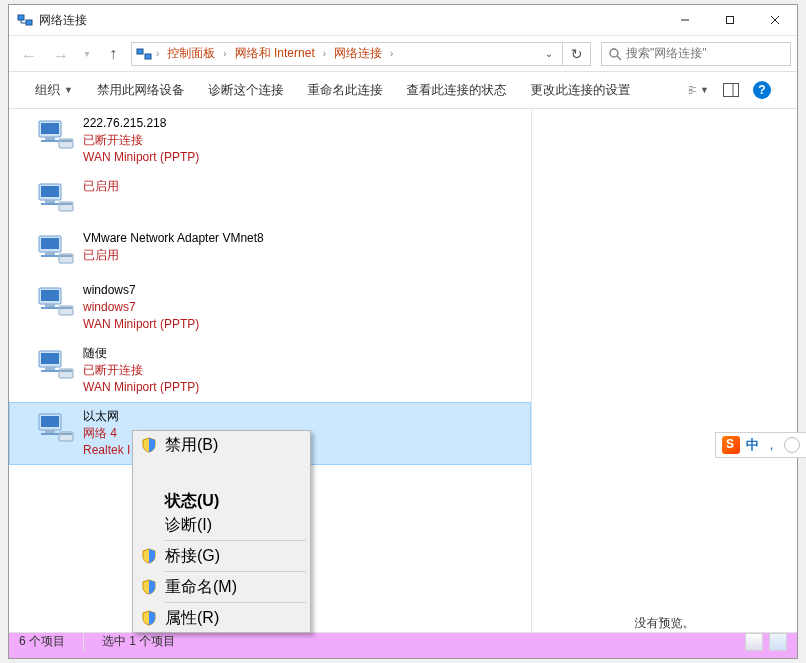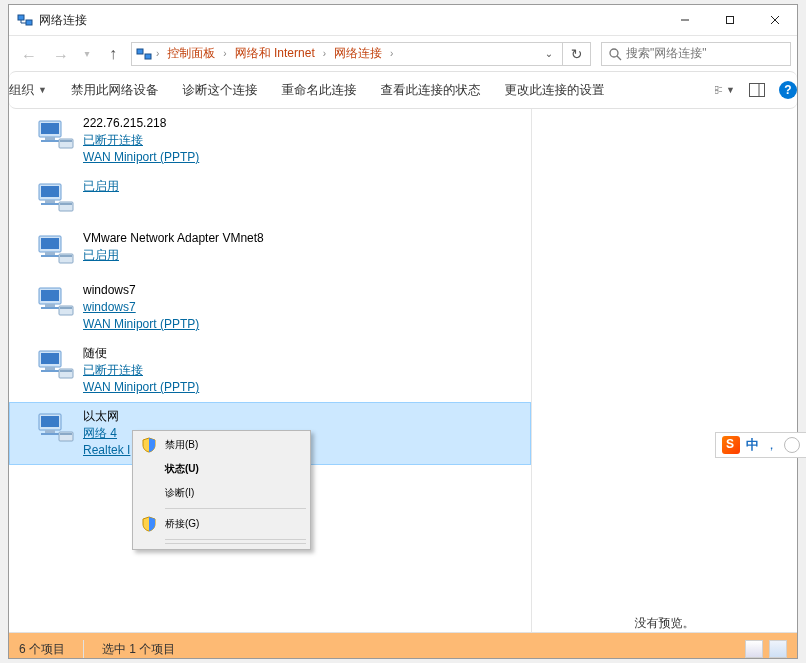--- a/index.html
+++ b/index.html
@@ -16,44 +16,44 @@
   .navbtn.enabled { color: #555; }
   .addr { flex: 1; height: 24px; border: 1px solid #cfcfcf; display: flex; align-items: center; padding: 0 4px; font-size: 12px; gap: 4px; }
   .addr .crumb { color: #c2410c; padding: 0 4px; white-space: nowrap; }
   .addr .sep { color: #888; font-size: 10px; }
   .addr .addr-icon { width: 16px; height: 16px; flex-shrink:0; }
   .addr-drop { width: 18px; color: #555; text-align:center; font-size:10px; }
   .refresh { width: 28px; height: 24px; border: 1px solid #cfcfcf; border-left: none; display:flex; align-items:center; justify-content:center; color:#555; font-size:14px; }
   .search { width: 190px; height: 24px; border: 1px solid #cfcfcf; margin-left: 6px; display:flex; align-items:center; padding: 0 6px; color:#777; font-size:12px; gap:4px; }
   .search .search-icon { width:14px; height:14px; }
 
-  .toolbar { height: 38px; border-top: 1px solid #e1e1e1; border-bottom: 1px solid #e1e1e1; background: #fff; display:flex; align-items:center; padding: 0 0; font-size: 12.5px; color:#333; gap: 24px; border-radius: 7px; }
+  .toolbar { height: 38px; border-top: 1px solid #e1e1e1; border-bottom: 1px solid #e1e1e1; background: #fff; display:flex; align-items:center; padding: 0 26px; font-size: 12.5px; color:#333; gap: 24px; }
   .toolbar .tool { display:flex; align-items:center; gap:4px; }
   .toolbar .right { margin-left: auto; display:flex; align-items:center; gap: 12px; }
   .toolbar .icon-slot { width:20px; height:20px; display:flex; align-items:center; justify-content:center; color:#555; }
   .toolbar .drop { font-size:9px; color:#555; }
   .help-circle { width:18px; height:18px; border-radius:50%; background:#0078d7; color:#fff; font-size:12px; display:flex; align-items:center; justify-content:center; font-weight:bold; }
 
   .body-area { flex:1; display:flex; overflow:hidden; position:relative; }
   .list-pane { width: 522px; overflow:auto; position:relative; }
   .preview-pane { flex:1; border-left: 1px solid #e5e5e5; display:flex; align-items:flex-end; justify-content:center; font-size:12px; color:#333; }
 
   .conn { display:flex; padding: 6px 10px 6px 26px; gap: 8px; align-items:flex-start; }
   .conn.selected { background: #cce8ff; outline: 1px solid #99d1ff; outline-offset:-1px; }
   .conn-icon { width: 40px; height: 40px; flex-shrink:0; position:relative; }
   .conn-text { display:flex; flex-direction:column; font-size:12px; line-height:17px; }
   .conn-text .name { color:#000; }
-  .conn-text .sub { color:#0369a1;text-decoration:underline; }
-
-  .statusbar { height: 26px; border-top: 1px solid #e1e1e1; display:flex; align-items:flex-end; padding: 0 10px; font-size:12px; color:#333; gap: 18px; background:#fdba74; }
+  .conn-text .sub { color:#b91c1c; }
+
+  .statusbar { height: 26px; border-top: 1px solid #e1e1e1; display:flex; align-items:flex-start; padding: 0 10px; font-size:12px; color:#333; gap: 18px; background:#f0abfc; }
   .statusbar .sep-v { width:1px; height:18px; background:#e1e1e1; }
   .statusbar .right { margin-left:auto; display:flex; gap:6px; }
   .status-icon { width:18px; height:18px; border:1px solid #d0d0d0; }
 
-  .ctxmenu { position:absolute; left: 132px; top: 430px; width: 179px; background:#f0f0f0; border:1px solid #b8b8b8; box-shadow: 3px 3px 4px rgba(0,0,0,.25); padding: 2px; font-size:10px; z-index: 50; }
+  .ctxmenu { position:absolute; left: 132px; top: 430px; width: 179px; background:#f0f0f0; border:1px solid #b8b8b8; box-shadow: 3px 3px 4px rgba(0,0,0,.25); padding: 2px; font-size:16px; z-index: 50; }
   .ctxitem { height: 24px; display:flex; align-items:center; padding: 0 10px 0 30px; position:relative; color:#000; }
   .ctxitem.disabled { color:#9a9a9a; }
   .ctxitem .shield { position:absolute; left:6px; width:16px; height:16px; }
   .ctxsep { height:1px; background:#d0d0d0; margin: 3px 2px 3px 30px; }
 
   .ime-bar { position:absolute; right:0; top: 432px; height: 26px; display:flex; align-items:center; background:#fff; border:1px solid #d0d0d0; border-right:none; padding: 0 6px; gap:6px; font-size:13px; color:#555; }
   .ime-logo { width:18px; height:18px; background:linear-gradient(135deg,#ff7a00,#ff3d00); border-radius:3px; position:relative; }
   .ime-logo::after { content:"S"; color:#fff; font-weight:bold; font-size:12px; position:absolute; left:4px; top:1px; }
   .ime-cn { color:#1b6ec2; font-weight:bold; }
   .ime-face { width:16px; height:16px; border:1.5px solid #bbb; border-radius:50%; position:relative; }
@@ -294,38 +294,56 @@
 <div class="ctxmenu" id="ctxmenu">
     <div class="ctxitem">
       <span class="shield">
         <svg viewBox="0 0 16 16">
           <path d="M8 1 L14 3 V8 C14 12 11 14.5 8 15 C5 14.5 2 12 2 8 V3 Z" fill="#ffd24a" stroke="#c78f00"></path>
           <path d="M8 1 L14 3 V8 C14 12 11 14.5 8 15 Z" fill="#3d8bff"></path>
         </svg>
       </span>
       <span>禁用(B)</span>
     </div>
-    <div class="ctxitem" style="font-weight: 600;">
+    <div class="ctxitem" style="font-weight: 600; margin-top: 32px;">
       <span>状态(U)</span>
     </div>
     <div class="ctxitem">
       <span>诊断(I)</span>
     </div>
     <div class="ctxsep"></div>
     <div class="ctxitem">
       <span class="shield">
         <svg viewBox="0 0 16 16">
           <path d="M8 1 L14 3 V8 C14 12 11 14.5 8 15 C5 14.5 2 12 2 8 V3 Z" fill="#ffd24a" stroke="#c78f00"></path>
           <path d="M8 1 L14 3 V8 C14 12 11 14.5 8 15 Z" fill="#3d8bff"></path>
         </svg>
       </span>
       <span>桥接(G)</span>
     </div>
     <div class="ctxsep"></div>
+    <div class="ctxitem">
+      <span class="shield">
+        <svg viewBox="0 0 16 16">
+          <path d="M8 1 L14 3 V8 C14 12 11 14.5 8 15 C5 14.5 2 12 2 8 V3 Z" fill="#ffd24a" stroke="#c78f00"></path>
+          <path d="M8 1 L14 3 V8 C14 12 11 14.5 8 15 Z" fill="#3d8bff"></path>
+        </svg>
+      </span>
+      <span>重命名(M)</span>
+    </div>
     <div class="ctxsep"></div>
+    <div class="ctxitem">
+      <span class="shield">
+        <svg viewBox="0 0 16 16">
+          <path d="M8 1 L14 3 V8 C14 12 11 14.5 8 15 C5 14.5 2 12 2 8 V3 Z" fill="#ffd24a" stroke="#c78f00"></path>
+          <path d="M8 1 L14 3 V8 C14 12 11 14.5 8 15 Z" fill="#3d8bff"></path>
+        </svg>
+      </span>
+      <span>属性(R)</span>
+    </div>
   </div>
 
 <div class="ime-bar">
   <span class="ime-logo"></span>
   <span class="ime-cn">中</span>
   <span style="color:#1b6ec2;">，</span>
   <span class="ime-face"></span>
 </div>
 
 </body></html>

